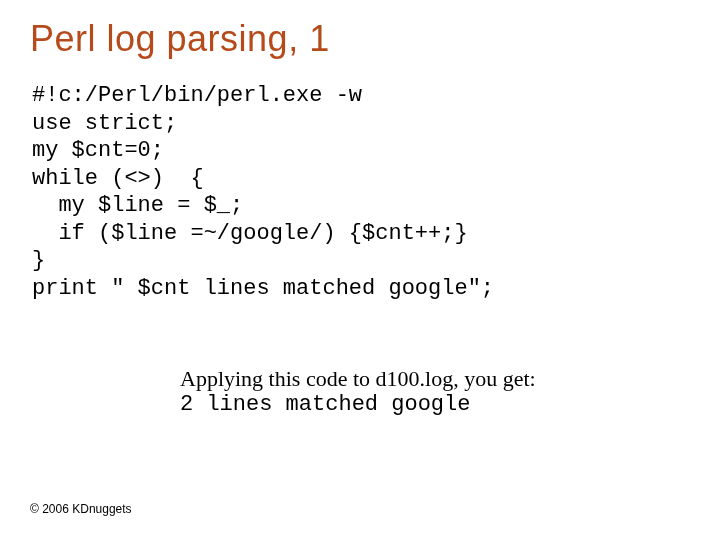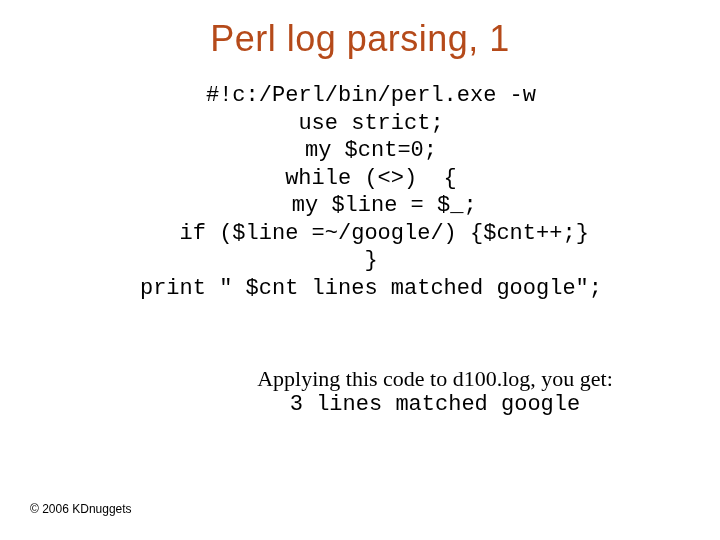--- a/index.html
+++ b/index.html
@@ -12,39 +12,38 @@
     color: #000;
     position: relative;
     overflow: hidden;
   }
   .slide {
     padding: 18px 30px 10px 30px;
     box-sizing: border-box;
     width: 100%;
     height: 100%;
     position: relative;
-    text-align: center;
   }
   .title {
     font-family: Verdana, Geneva, sans-serif;
     font-size: 36px;
     color: #b54a1a;
     margin: 0 0 22px 0;
     font-weight: 400;
     letter-spacing: 0.5px;
   }
   .intro {
     font-size: 22px;
     margin: 0 0 2px 6px;
   }
   .code {
     font-family: "Courier New", Courier, monospace;
     font-size: 22px;
     white-space: pre;
-    margin: 0 0 0 22px;
+    margin: 0 0 0 2px;
     line-height: 1.25;
   }
   .result {
     margin-top: 64px;
     margin-left: 150px;
   }
   .result-intro {
     font-size: 22px;
   }
   .result-output {
@@ -68,16 +67,16 @@
   <div class="code">#!c:/Perl/bin/perl.exe -w
 use strict;
 my $cnt=0;
 while (&lt;&gt;)  {
   my $line = $_;
   if ($line =~/google/) {$cnt++;}
 }
 print " $cnt lines matched google";</div>
   <div class="result">
     <div class="result-intro">Applying this code to d100.log, you get:</div>
-    <div class="result-output">3 lines matched google</div>
+    <div class="result-output">2 lines matched google</div>
   </div>
   <div class="footer">© 2006 KDnuggets</div>
 </div>
 
 </body></html>

